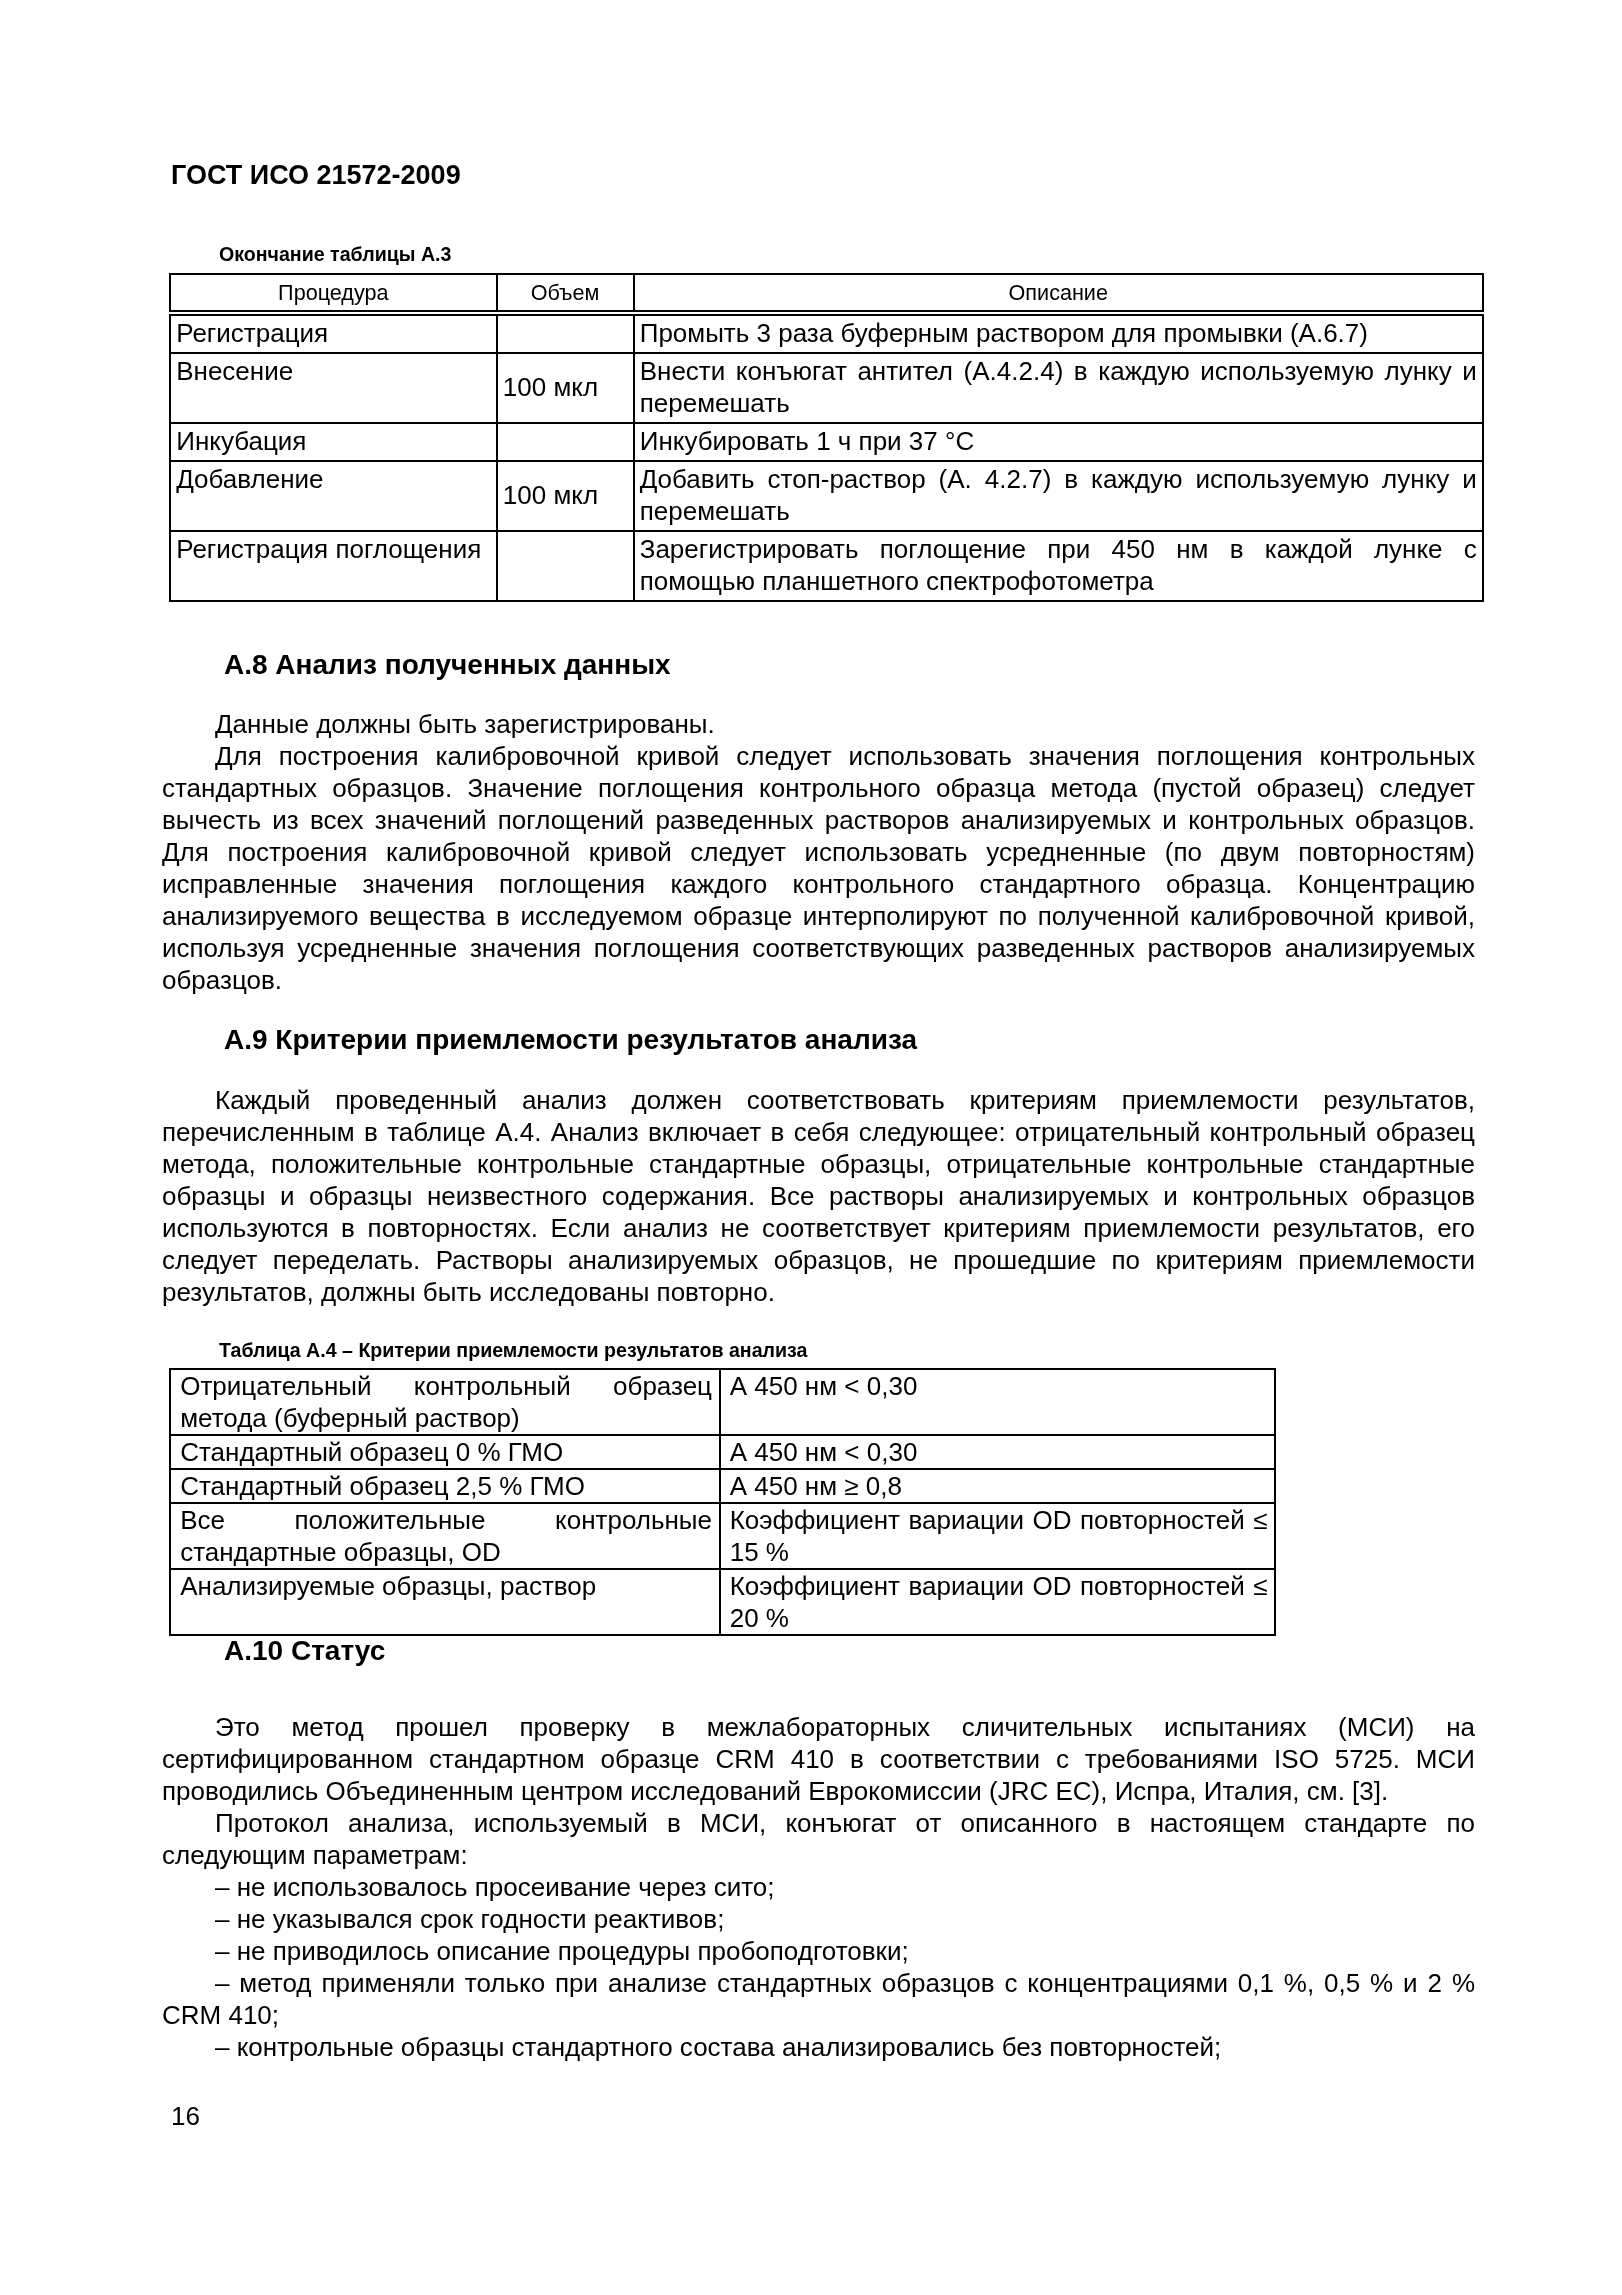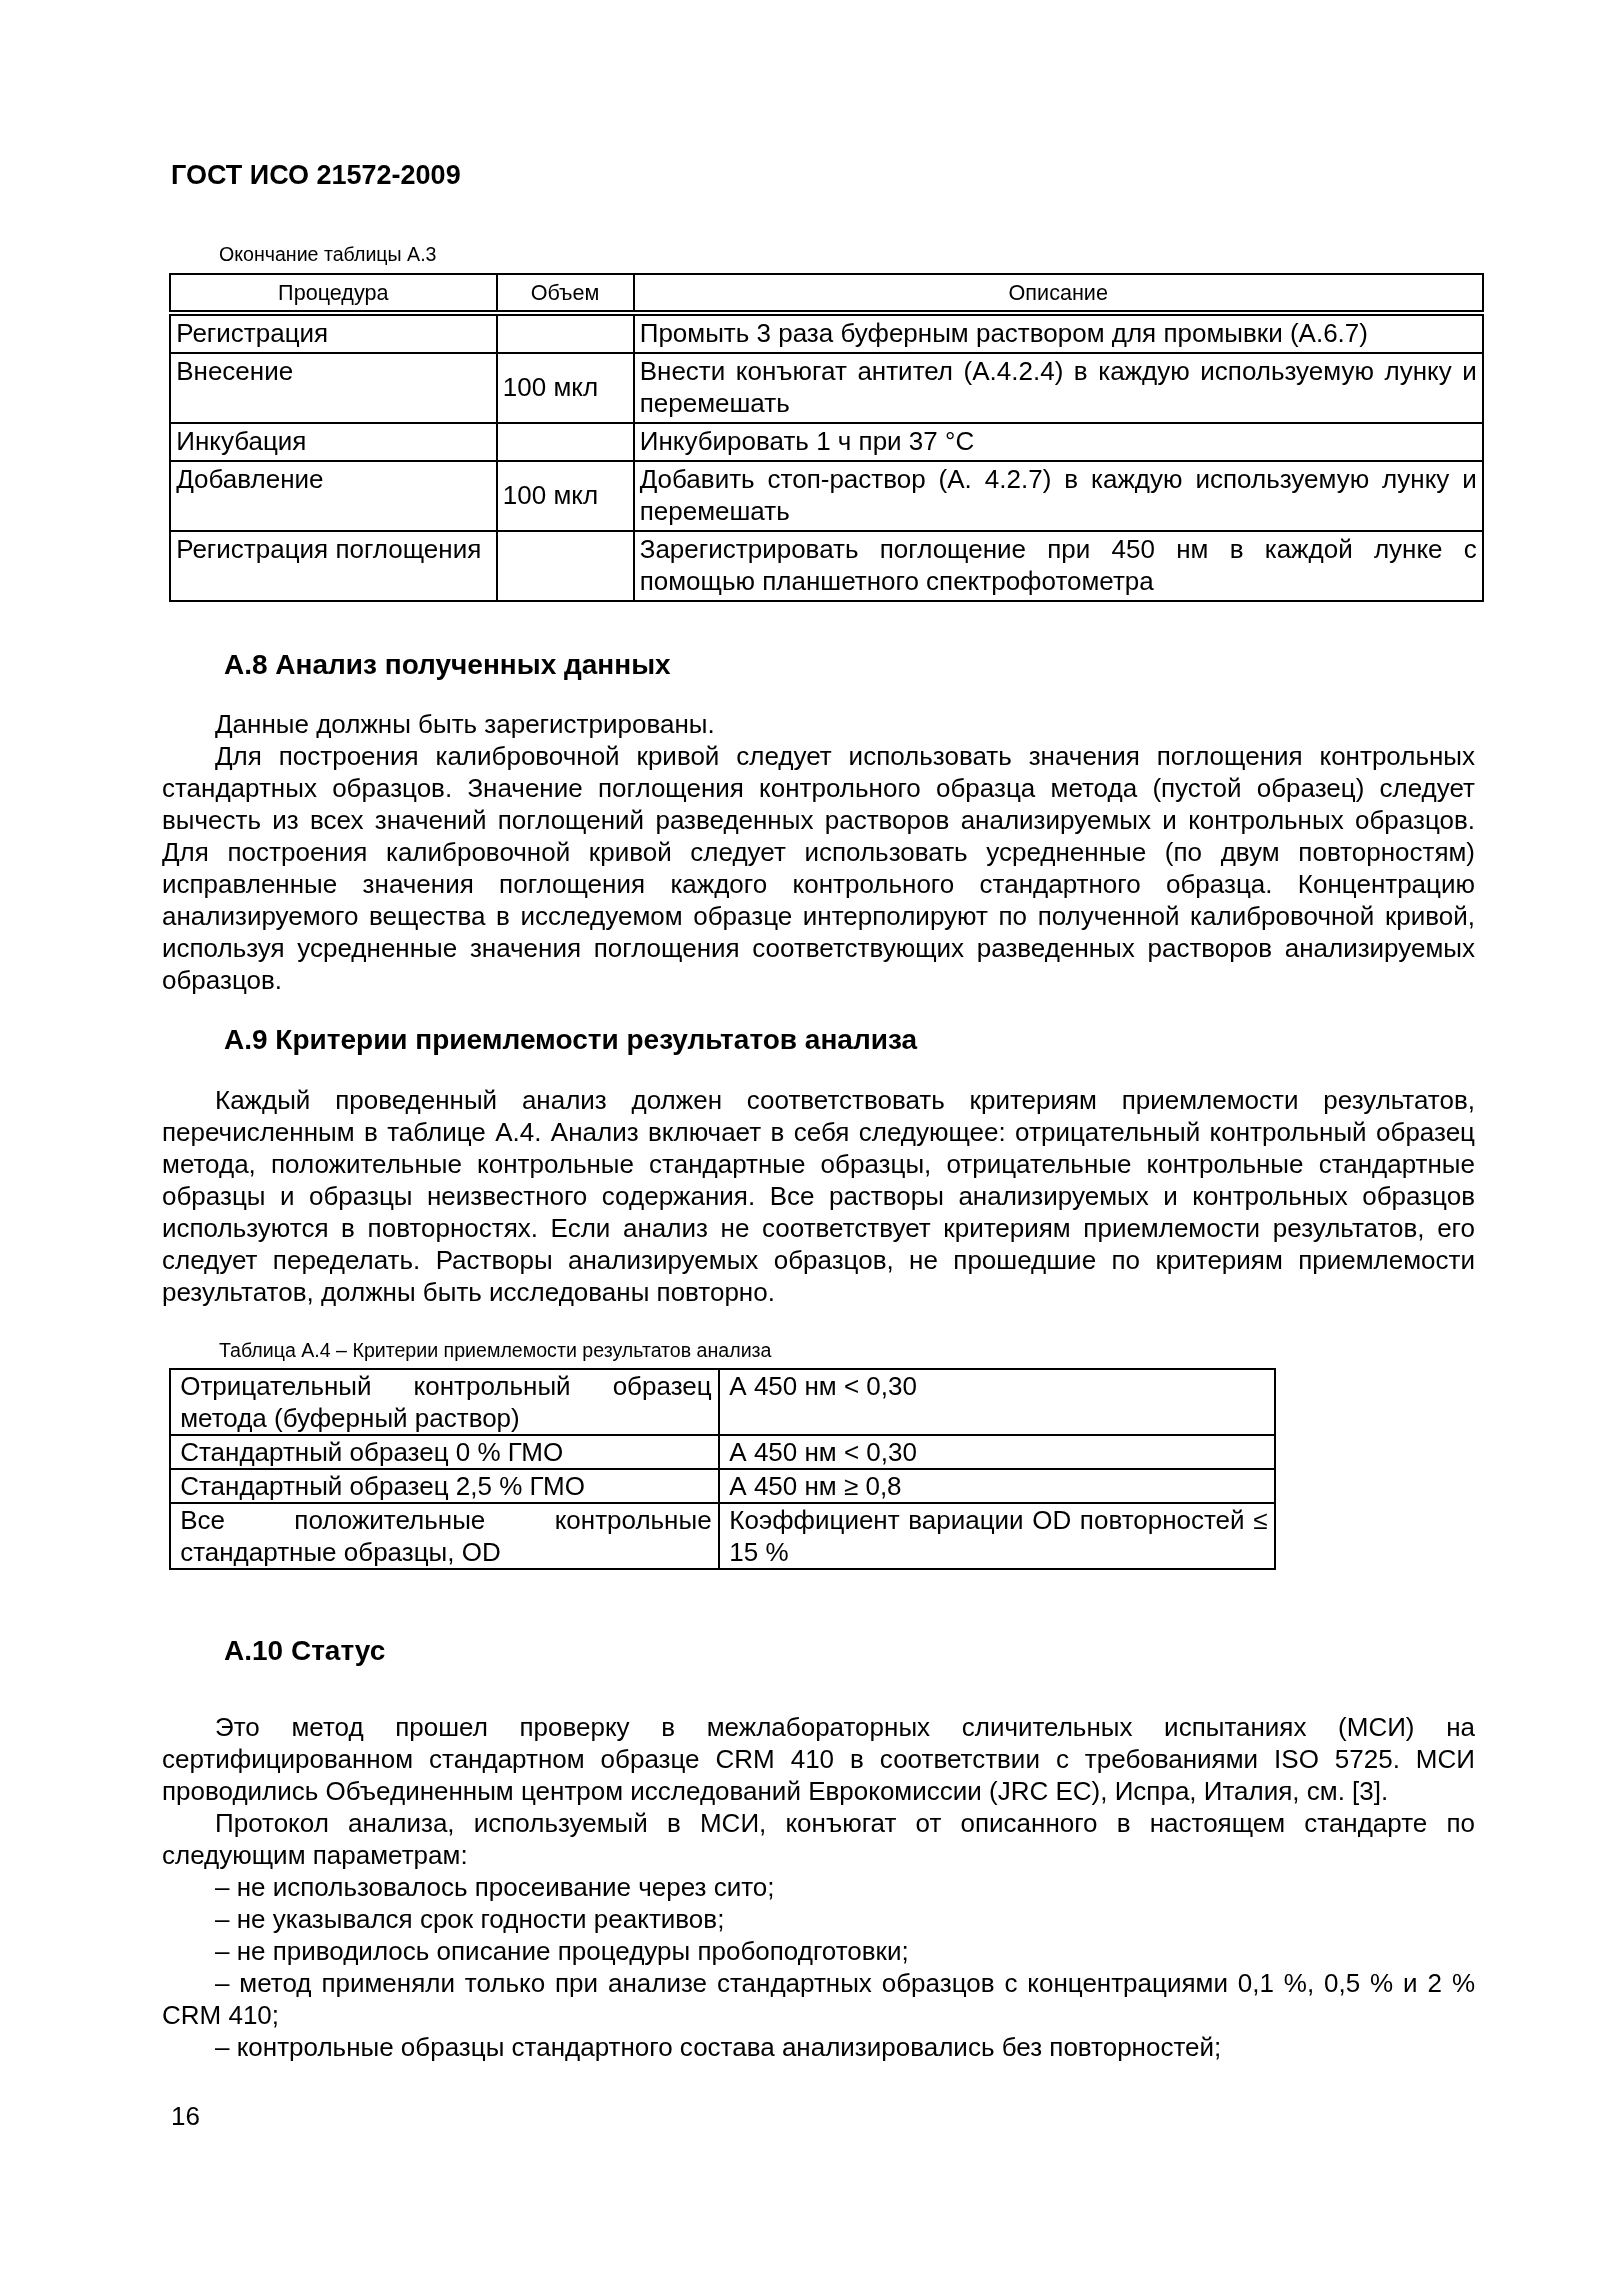--- a/index.html
+++ b/index.html
@@ -1,20 +1,20 @@
 <!DOCTYPE html>
 <html style="font-size:10.5px"><head>
 <meta charset="utf-8">
 <style>
   html, body { margin:0; padding:0; background:#ffffff; }
   body { width:1623px; height:2295px; position:relative; overflow:hidden;
          font-family:"Liberation Sans", sans-serif; color:#000; }
   .abs { position:absolute; }
   .doc-code { left:171px; top:160px; font-size:27px; font-weight:bold; line-height:31px; white-space:nowrap; }
-  .caption { font-size:19.6px; font-weight:normal; line-height:23.6px; white-space:nowrap; }
+  .caption { font-size:19.6px; font-weight:bold; line-height:23.6px; white-space:nowrap; }
   .heading { left:224px; font-size:28px; font-weight:bold; line-height:33px; white-space:nowrap; }
   .para { left:162px; width:1313px; font-size:26px; line-height:32px; text-align:justify; }
   .para p { margin:0; text-indent:53px; }
   table { border-collapse:collapse; position:absolute; font-size:26px; line-height:32px; }
   td, th { border:2.6px solid #000; vertical-align:top; padding:0 3.9px; font-weight:normal; }
   .t3 { left:169px; top:273px; width:1315px; }
   .t3 th { font-size:21.6px; line-height:26px; text-align:center; padding:5.2px 3.9px 3.9px; border-bottom:6.5px double #000; }
   .t3 td { padding:1.3px 5.2px 2.6px; }
   .t3 td.vol { vertical-align:middle; white-space:nowrap; }
   .t3 td.desc { text-align:justify; }
@@ -101,20 +101,24 @@
       <td>А 450 нм &lt; 0,30</td>
     </tr>
     <tr>
       <td>Стандартный образец 2,5 % ГМО</td>
       <td>А 450 нм ≥ 0,8</td>
     </tr>
     <tr>
       <td>Все положительные контрольные стандартные образцы, OD</td>
       <td>Коэффициент вариации OD повторностей ≤ 15 %</td>
     </tr>
+    <tr>
+      <td>Анализируемые образцы, раствор</td>
+      <td>Коэффициент вариации OD повторностей ≤ 20 %</td>
+    </tr>
   </tbody>
 </table>
 
 <div class="abs heading" style="top:1634px;">А.10 Статус</div>
 <div class="abs para" style="top:1695px;margin-top:16px;">
   <p>Это метод прошел проверку в межлабораторных сличительных испытаниях (МСИ) на сертифицированном стандартном образце CRM 410 в соответствии с требованиями ISO 5725. МСИ проводились Объединенным центром исследований Еврокомиссии (JRC EC), Испра, Италия, см. [3].</p>
   <p>Протокол анализа, используемый в МСИ, конъюгат от описанного в настоящем стандарте по следующим параметрам:</p>
   <ul class="dash">
     <li>– не использовалось просеивание через сито;</li>
     <li>– не указывался срок годности реактивов;</li>

